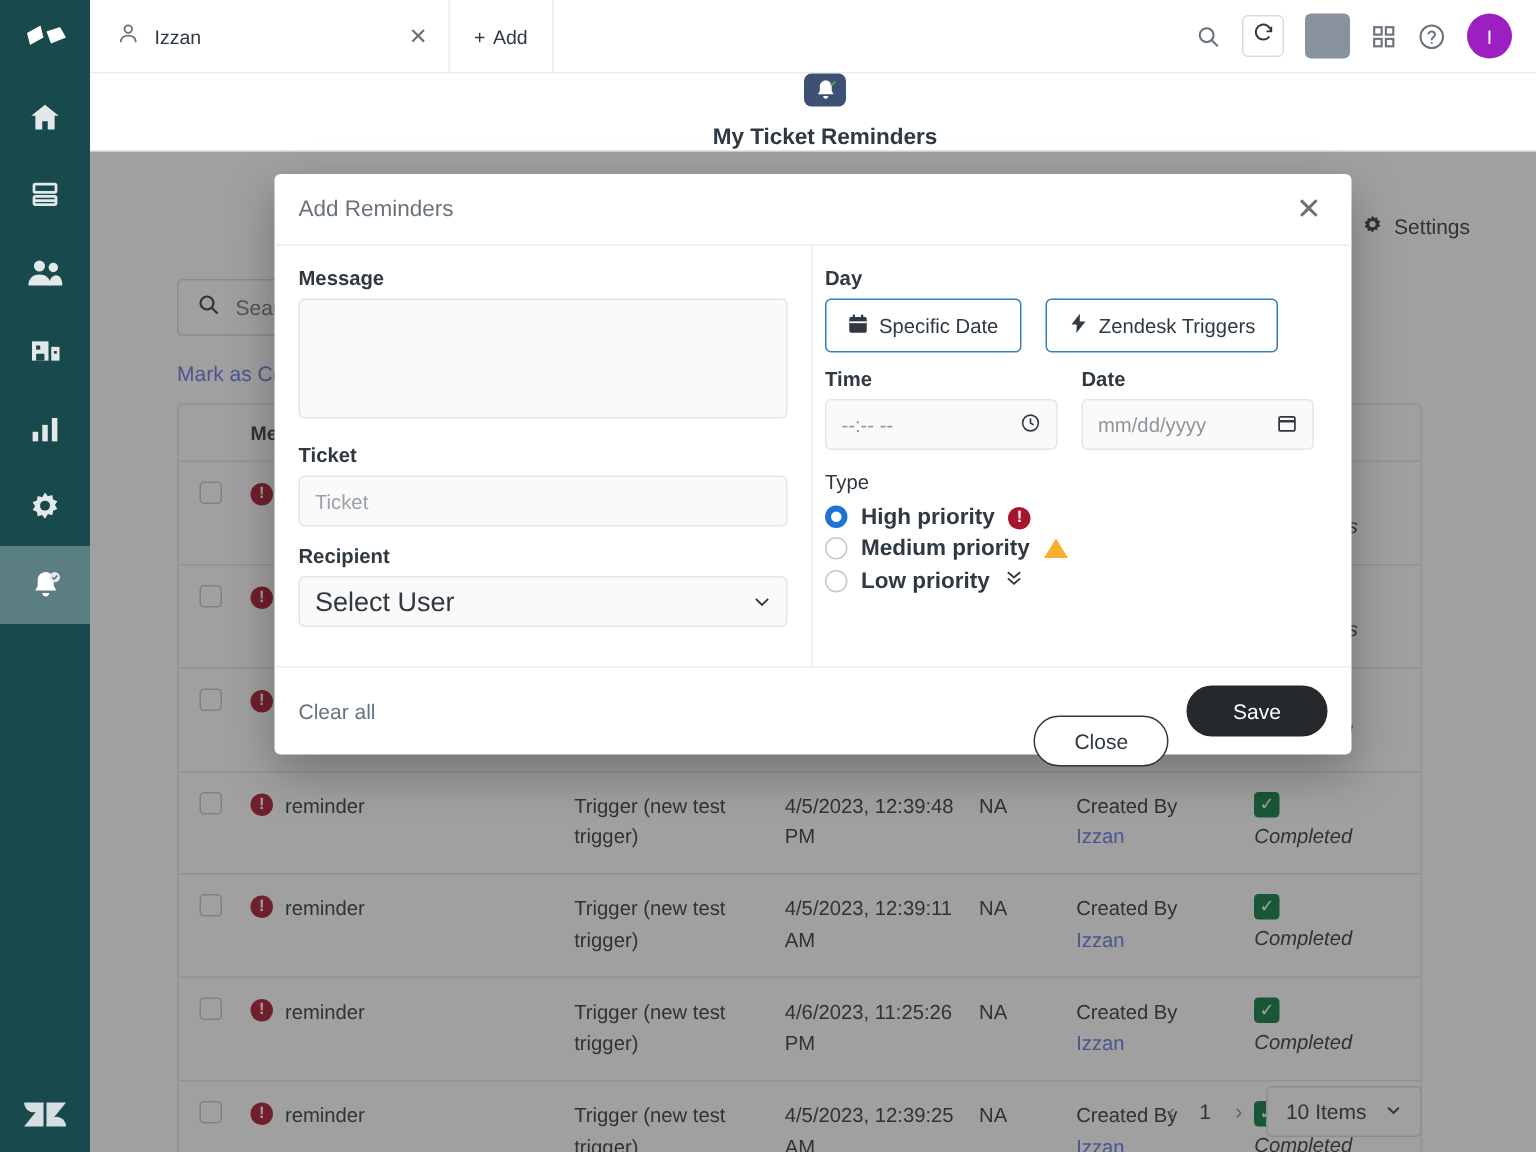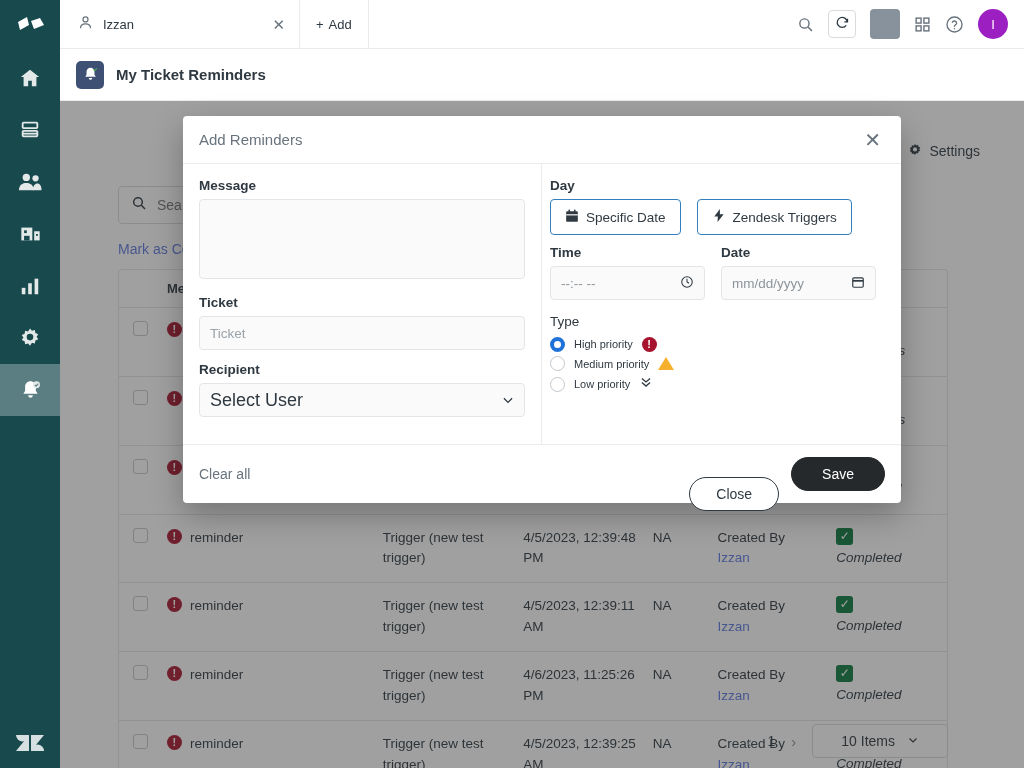--- a/index.html
+++ b/index.html
@@ -53,21 +53,21 @@
   .avatar {
     width: 30px; height: 30px; border-radius: 50%; background: #9b1fc1;
     color: #fff; font-size: 13px; display: flex; align-items: center; justify-content: center;
     cursor: pointer;
   }
 
   
   #appheader {
     position: absolute; left: 60px; top: 49px; width: 964px; height: 52px;
     background: #fff; border-bottom: 1px solid #e9ebed;
-    display: flex; align-items: center; padding-left: 16px; gap: 12px;
+    display: flex; align-items: center; padding-left: 16px; gap: 12px; flex-direction: column;
   }
   .app-icon {
     width: 28px; height: 28px; border-radius: 5px; background: #3f5075;
     display: flex; align-items: center; justify-content: center;
   }
   .app-title { font-size: 15px; font-weight: 600; color: #2f3941; }
 
   
   #page {
     position: absolute; left: 60px; top: 101px; width: 964px; height: 667px;
@@ -135,21 +135,21 @@
 
   
   #pagination {
     position: absolute; right: 76px; bottom: 10px;
     display: flex; align-items: center; gap: 16px;
   }
   .pg-arrow { font-size: 15px; color: #87929d; cursor: pointer; }
   .pg-num { font-size: 14px; color: #2f3941; cursor: pointer; }
   .pg-select {
     border: 1px solid #d8dcde; border-radius: 4px; height: 34px;
-    padding: 0 28px; display: flex; align-items: center; gap: 12px;
+    padding: 0 12px; display: flex; align-items: center; gap: 12px;
     font-size: 14px; color: #2f3941; background: #fff; cursor: pointer;
   }
 
   
   #overlay {
     position: absolute; left: 60px; top: 101px; width: 964px; height: 667px;
     background: rgba(45,45,45,0.45);
   }
   #modal {
     position: absolute; left: 183px; top: 116px; width: 718px; height: 387px;
@@ -198,21 +198,21 @@
     background: #fafafa; display: flex; align-items: center; justify-content: space-between;
     padding: 0 10px; font-size: 13.5px; color: #8d959b;
   }
   .type-head { font-size: 13.5px; color: #2f3941; margin: 14px 0 7px 0; }
   .radio-row { display: flex; align-items: center; gap: 9px; margin-bottom: 4px; cursor: pointer; }
   .radio {
     width: 15px; height: 15px; border-radius: 50%; border: 1px solid #c2c8cc; background: #fff;
     flex-shrink: 0; position: relative;
   }
   .radio.on { border: 4px solid #1f73d8; }
-  .radio-label { font-size: 11px; font-weight: normal; color: #2f3941; }
+  .radio-label { font-size: 15px; font-weight: bold; color: #2f3941; }
   .tri {
     width: 0; height: 0; border-left: 8px solid transparent; border-right: 8px solid transparent;
     border-bottom: 13px solid #f5b12e;
   }
   .modal-foot {
     height: 59px; border-top: 1px solid #e9ebed; display: flex; align-items: center;
     padding: 0 16px; flex-shrink: 0;
   }
   .clear-all { flex: 1; font-size: 14px; color: #68737d; cursor: pointer; }
   .btn-close {

